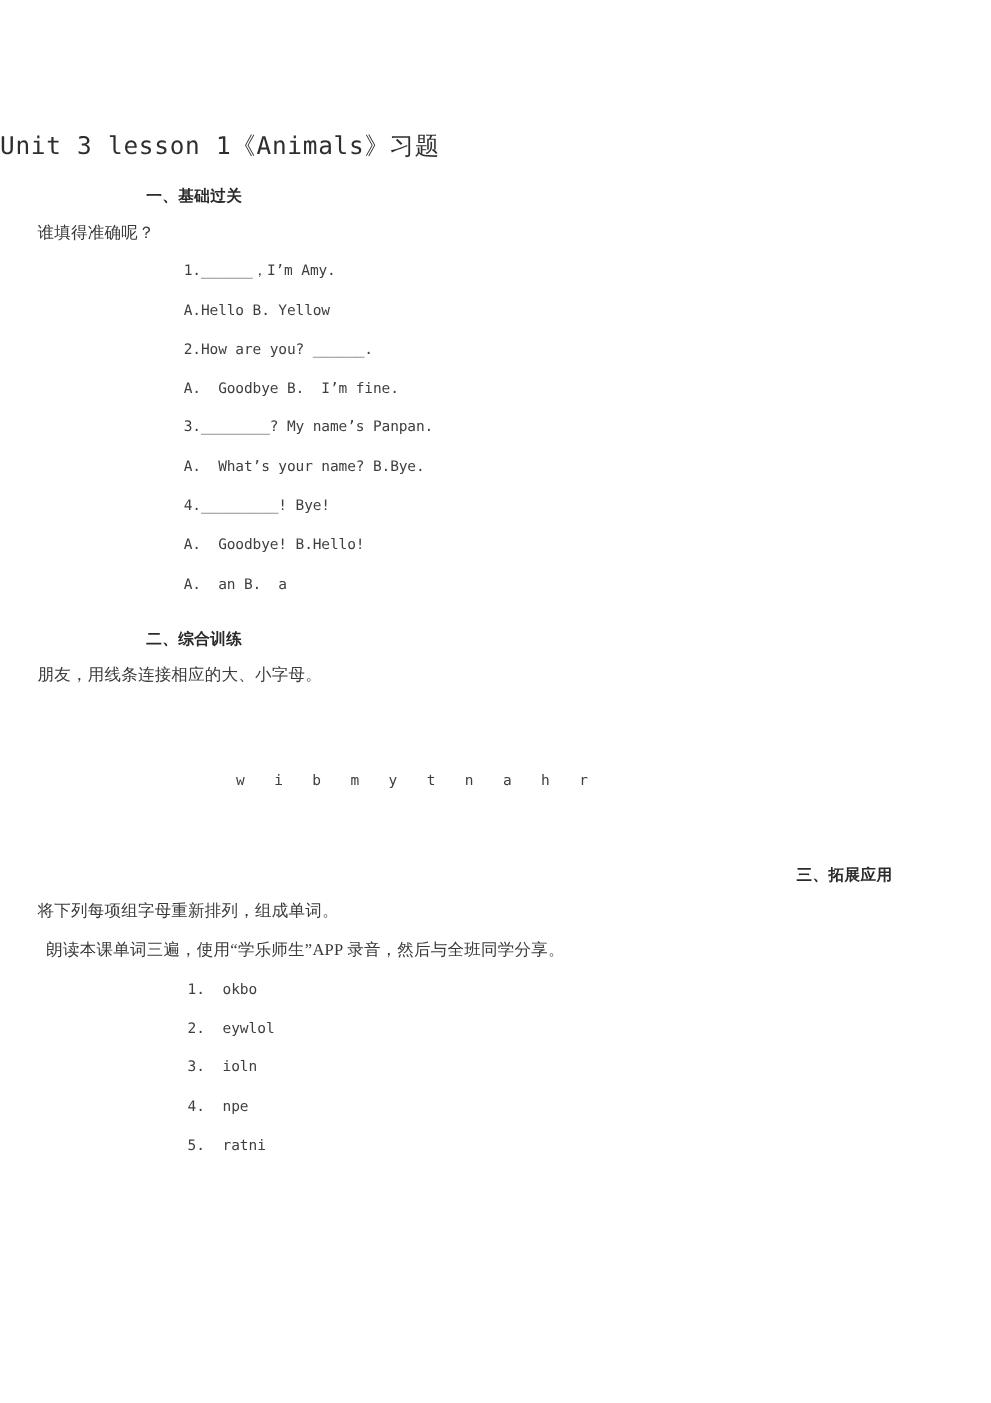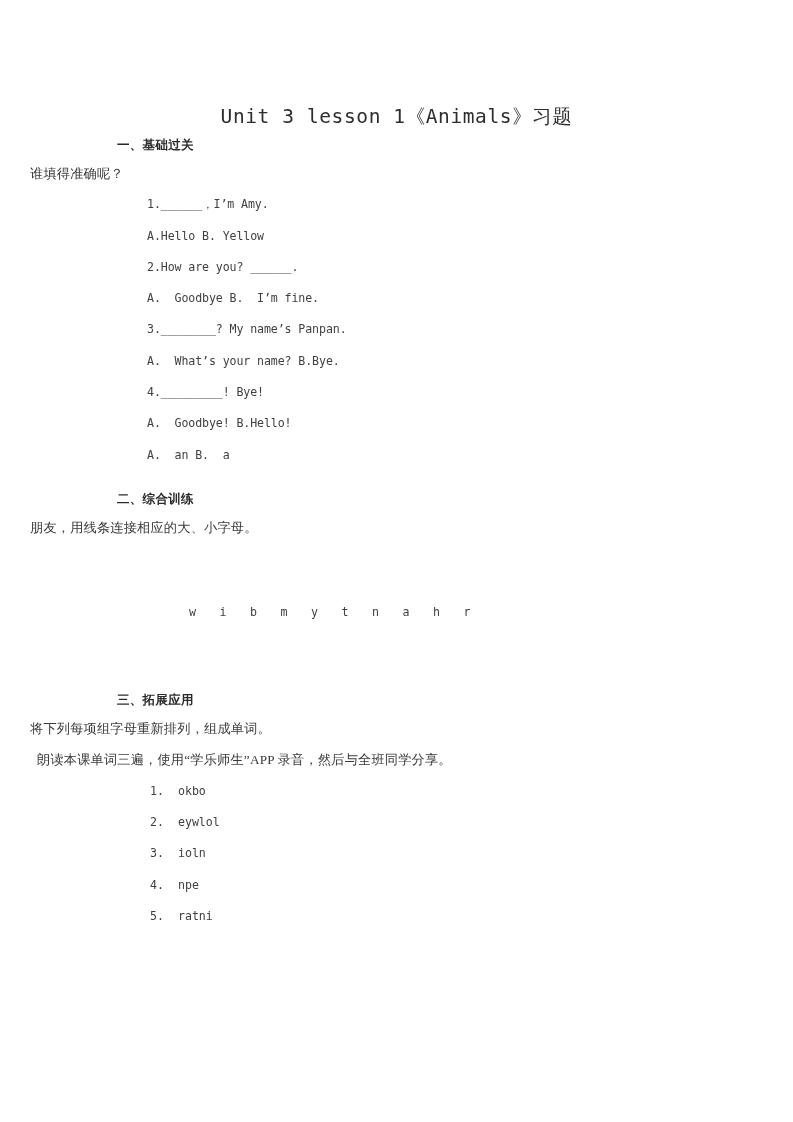--- a/index.html
+++ b/index.html
@@ -21,50 +21,50 @@
     inset: 0;
     padding: 0;
   }
 
   
   .doc-title {
     position: absolute;
     top: 103px;
     left: 0;
     width: 793px;
-    text-align: center;
+    text-align: left;
     font-family: "DejaVu Sans Mono", "Liberation Mono", monospace;
     font-size: 19.5px;
     letter-spacing: 0.6px;
     color: #2e2e2e;
     white-space: pre;
   }
 
   
   .content {
     position: absolute;
-    top: 136px;
+    top: 148px;
     left: 0;
     width: 714px;
   }
 
   .section-heading {
     margin: 0 0 0 117px;
     font-family: "Liberation Sans", "DejaVu Sans", sans-serif;
     font-weight: bold;
     font-size: 12.5px;
     color: #2b2b2b;
     line-height: 18px;
     letter-spacing: 0.3px;
   }
 
   
   .sec-gap-1 { margin-top: 0; }
   .sec-gap-2 { margin-top: 19px; }
-  .sec-gap-3 { margin-top: 32px; }
+  .sec-gap-3 { margin-top: 20px; text-align: right; }
 
   .line {
     margin: 0 0 0 147px;
     line-height: 31.3px;
     font-size: 12.8px;
     white-space: pre;
     color: #3c3c3c;
   }
 
   

